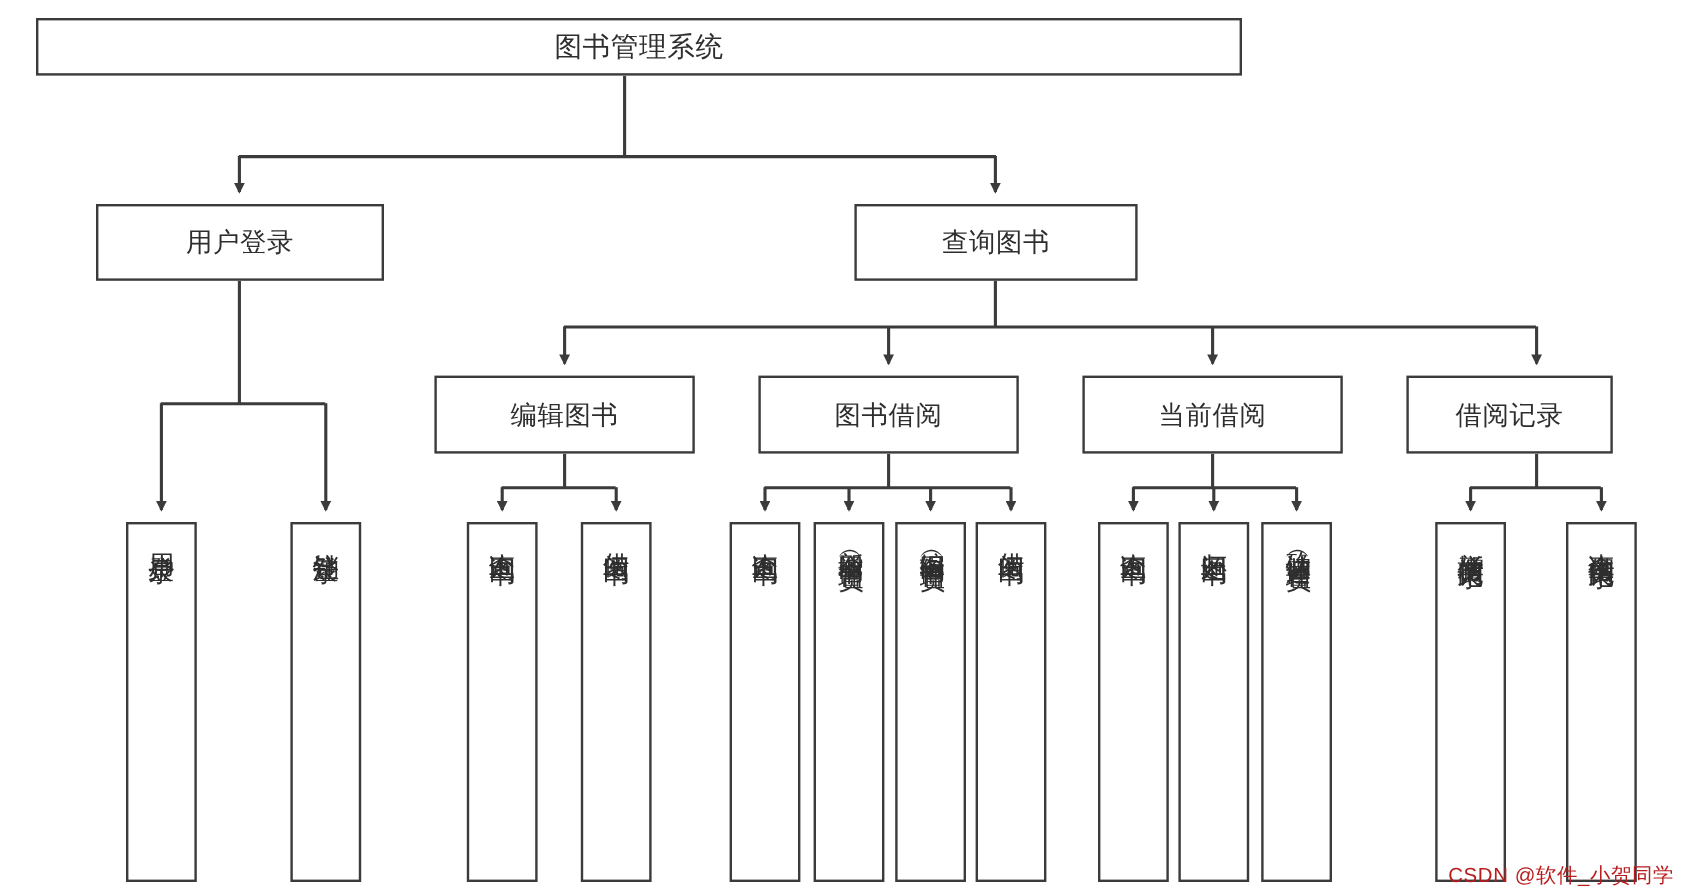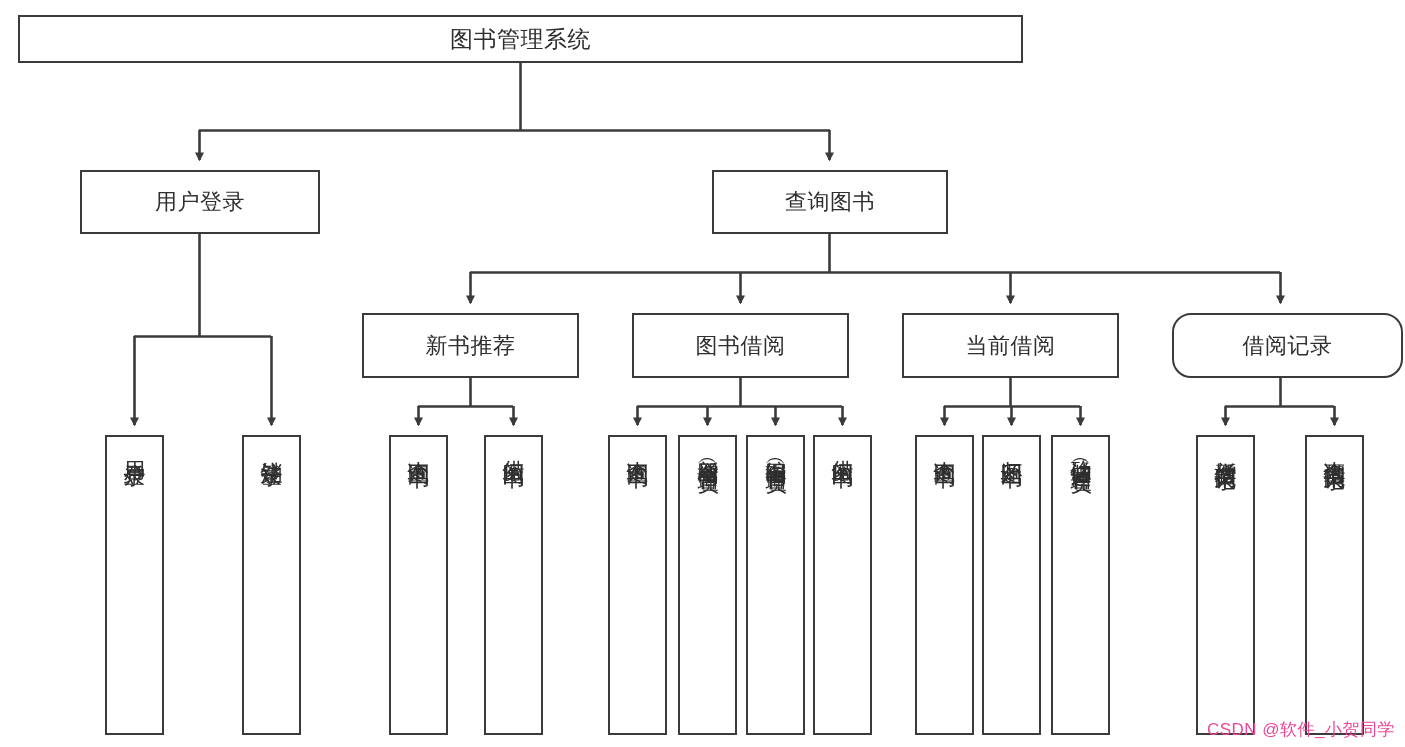--- a/index.html
+++ b/index.html
@@ -29,21 +29,21 @@
     color:#2e2e2e;
     z-index:3;
   }
   .node-label{
     display:block;
     text-align:center;
     letter-spacing:0.5px;
     white-space:nowrap;
   }
   
-  .node.root{left:18px;top:15px;width:1005px;height:48px;}
+  .node.root{left:30px;top:15px;width:1005px;height:48px;}
   .node.root .node-label{font-size:23px;}
 
   
   .node.lvl1{height:64px;}
   .node.lvl1 .node-label{font-size:22px;}
 
   
   .node.lvl2{height:65px;}
   .node.lvl2 .node-label{font-size:22px;}
 
@@ -63,21 +63,21 @@
     white-space:nowrap;
     color:#2e2e2e;
   }
   .node.leaf.tall .node-label{font-size:21px;}
 
   
   .watermark{
     position:absolute;
     right:10px;bottom:6px;
     font-size:17px;
-    color:#ec4899;
+    color:#b91c1c;
     letter-spacing:0.5px;
     z-index:6;
     white-space:nowrap;
     pointer-events:none;
   }
 </style>
 </head>
 <body>
 
 <div id="diagram">
@@ -137,29 +137,29 @@
   </div>
 
   <div class="node lvl1" style="left:80px;top:170px;width:240px;">
     <span class="node-label">用户登录</span>
   </div>
   <div class="node lvl1" style="left:712px;top:170px;width:236px;">
     <span class="node-label">查询图书</span>
   </div>
 
   <div class="node lvl2" style="left:362px;top:313px;width:217px;">
-    <span class="node-label">新书推荐</span>
+    <span class="node-label">编辑图书</span>
   </div>
   <div class="node lvl2" style="left:902px;top:313px;width:217px;">
     <span class="node-label">当前借阅</span>
   </div>
   <div class="node lvl2" style="left:632px;top:313px;width:217px;">
     <span class="node-label">图书借阅</span>
   </div>
-  <div class="node lvl2" style="left:1172px;top:313px;width:231px;border-radius:19px;">
+  <div class="node lvl2" style="left:1172px;top:313px;width:172px;">
     <span class="node-label">借阅记录</span>
   </div>
 
   <div class="node leaf" style="left:105px;width:59px;">
     <span class="node-label">用户登录</span>
   </div>
   <div class="node leaf" style="left:242px;width:59px;">
     <span class="node-label">注销登录</span>
   </div>
 

